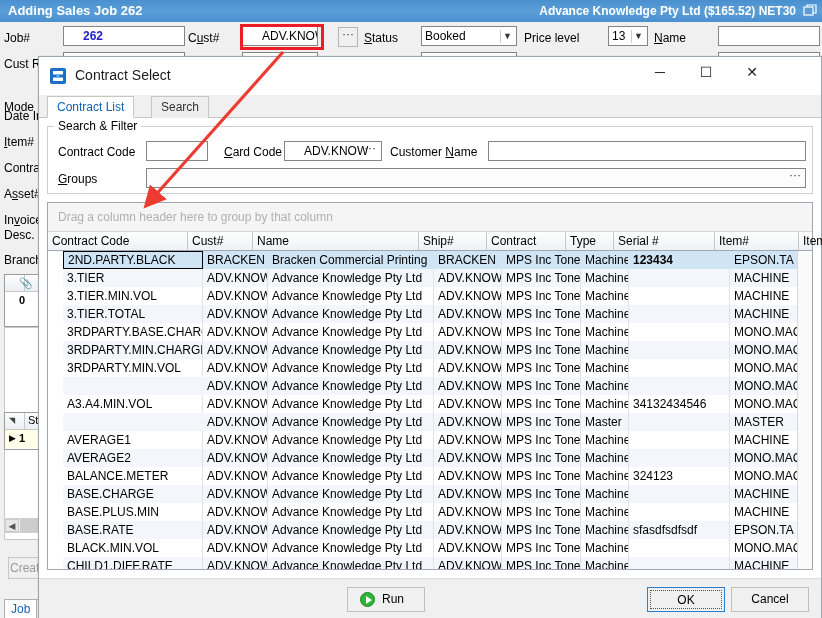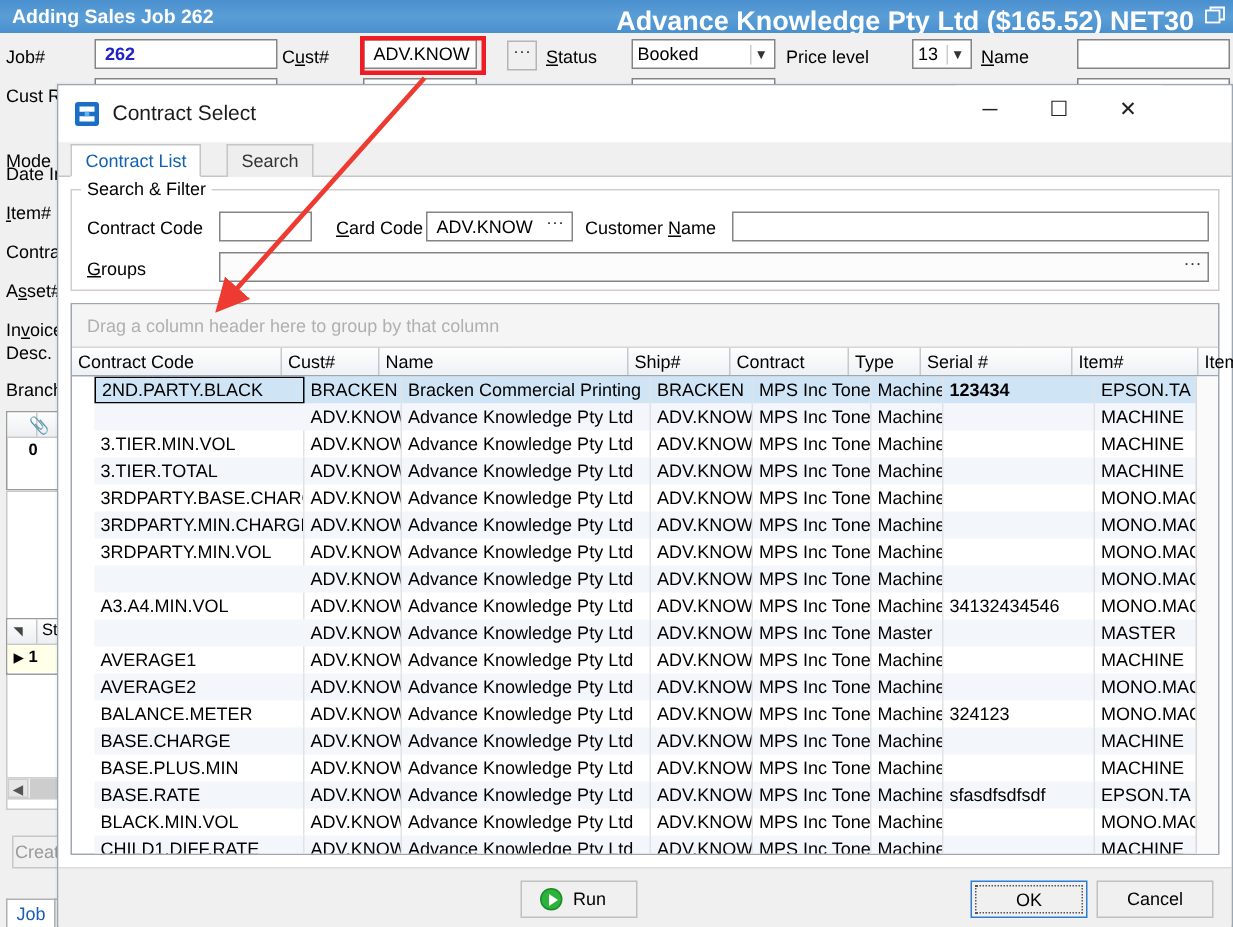--- a/index.html
+++ b/index.html
@@ -17,30 +17,30 @@
   
   #bg-window { position:absolute; inset:0; background:#f0f0f0; }
 
   .bg-titlebar {
     position:absolute; left:0; top:0; width:822px; height:22px;
     background: linear-gradient(to bottom, #4a90cf 0%, #5a9ed6 50%, #4a90cf 100%);
     background-color:#5196d4;
     color:#fff; font-weight:bold; font-size:13px;
   }
   .bg-title-left { position:absolute; left:8px; top:3px; font-size:13px; }
-  .bg-title-right { position:absolute; right:26px; top:4px; font-size:18px; }
+  .bg-title-right { position:absolute; right:26px; top:4px; font-size:12px; }
   .bg-title-btn { position:absolute; right:4px; top:4px; width:16px; height:14px; }
 
   .bg-body { position:absolute; left:0; top:22px; width:822px; height:596px; background:#f0f0f0; }
 
   .fld-label { position:absolute; font-size:12px; color:#000; white-space:nowrap; }
   .fld-label u { text-decoration: underline; }
   .txtbox {
     position:absolute; background:#fff; border:1px solid #848484;
-    font-size:12px; padding:2px 6px; color:#000; height:20px; line-height:15px;
+    font-size:12px; padding:2px 19px; color:#000; height:20px; line-height:15px;
     overflow:hidden; white-space:nowrap;
   }
   .txtbox.blueval { color:#2222cc; font-weight:bold; }
   .ellipsis-btn {
     position:absolute; width:20px; height:20px; background:#f0f0f0;
     border:1px solid #b5b5b5; text-align:center; line-height:13px; font-size:12px; color:#333;
   }
   .combo {
     position:absolute; background:#fff; border:1px solid #848484; height:20px;
     font-size:12px; padding:2px 3px; color:#000; line-height:15px; white-space:nowrap;
@@ -337,20 +337,21 @@
               <div class="gcell" style="left: 140px; width: 65px;">BRACKEN</div>
               <div class="gcell" style="left: 205px; width: 166px;">Bracken Commercial Printing</div>
               <div class="gcell" style="left: 371px; width: 68px;">BRACKEN</div>
               <div class="gcell" style="left: 439px; width: 79px;">MPS Inc Toner</div>
               <div class="gcell" style="left: 518px; width: 48px;">Machine</div>
               <div class="gcell" style="left: 566px; width: 101px; font-weight: bold;">123434</div>
               <div class="gcell" style="left: 667px; width: 84px;">EPSON.TA</div>
               <div class="gcell" style="left: 751px; width: 64px;">Epson TA C</div>
             </div>
             <div class="grow alt" style="top: 18px;">
+              <div class="gcell" style="left: 0px; width: 140px;">3.TIER</div>
               <div class="gcell" style="left: 140px; width: 65px;">ADV.KNOW</div>
               <div class="gcell" style="left: 205px; width: 166px;">Advance Knowledge Pty Ltd</div>
               <div class="gcell" style="left: 371px; width: 68px;">ADV.KNOW</div>
               <div class="gcell" style="left: 439px; width: 79px;">MPS Inc Toner</div>
               <div class="gcell" style="left: 518px; width: 48px;">Machine</div>
               <div class="gcell" style="left: 566px; width: 101px;"></div>
               <div class="gcell" style="left: 667px; width: 84px;">MACHINE</div>
               <div class="gcell" style="left: 751px; width: 64px;">Machine</div>
             </div>
             <div class="grow" style="top: 36px;">

